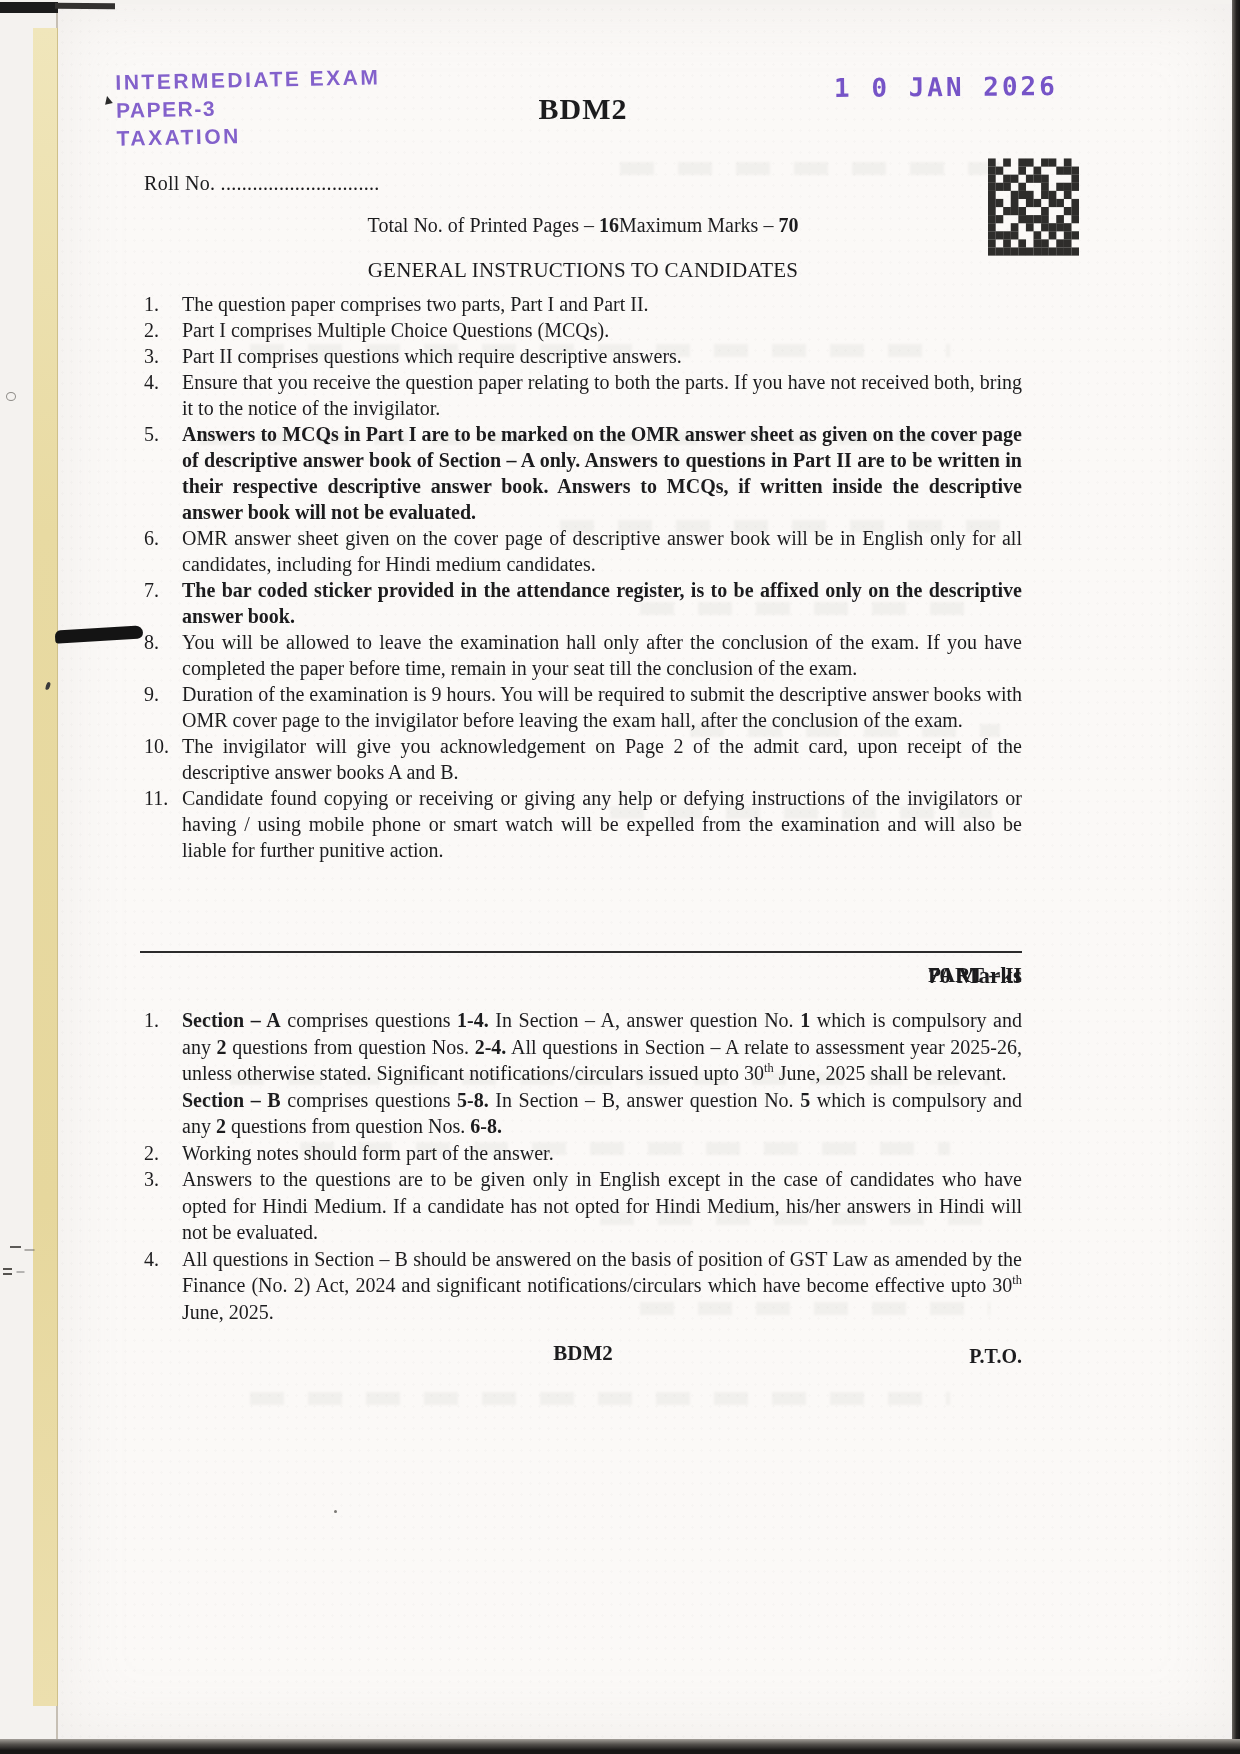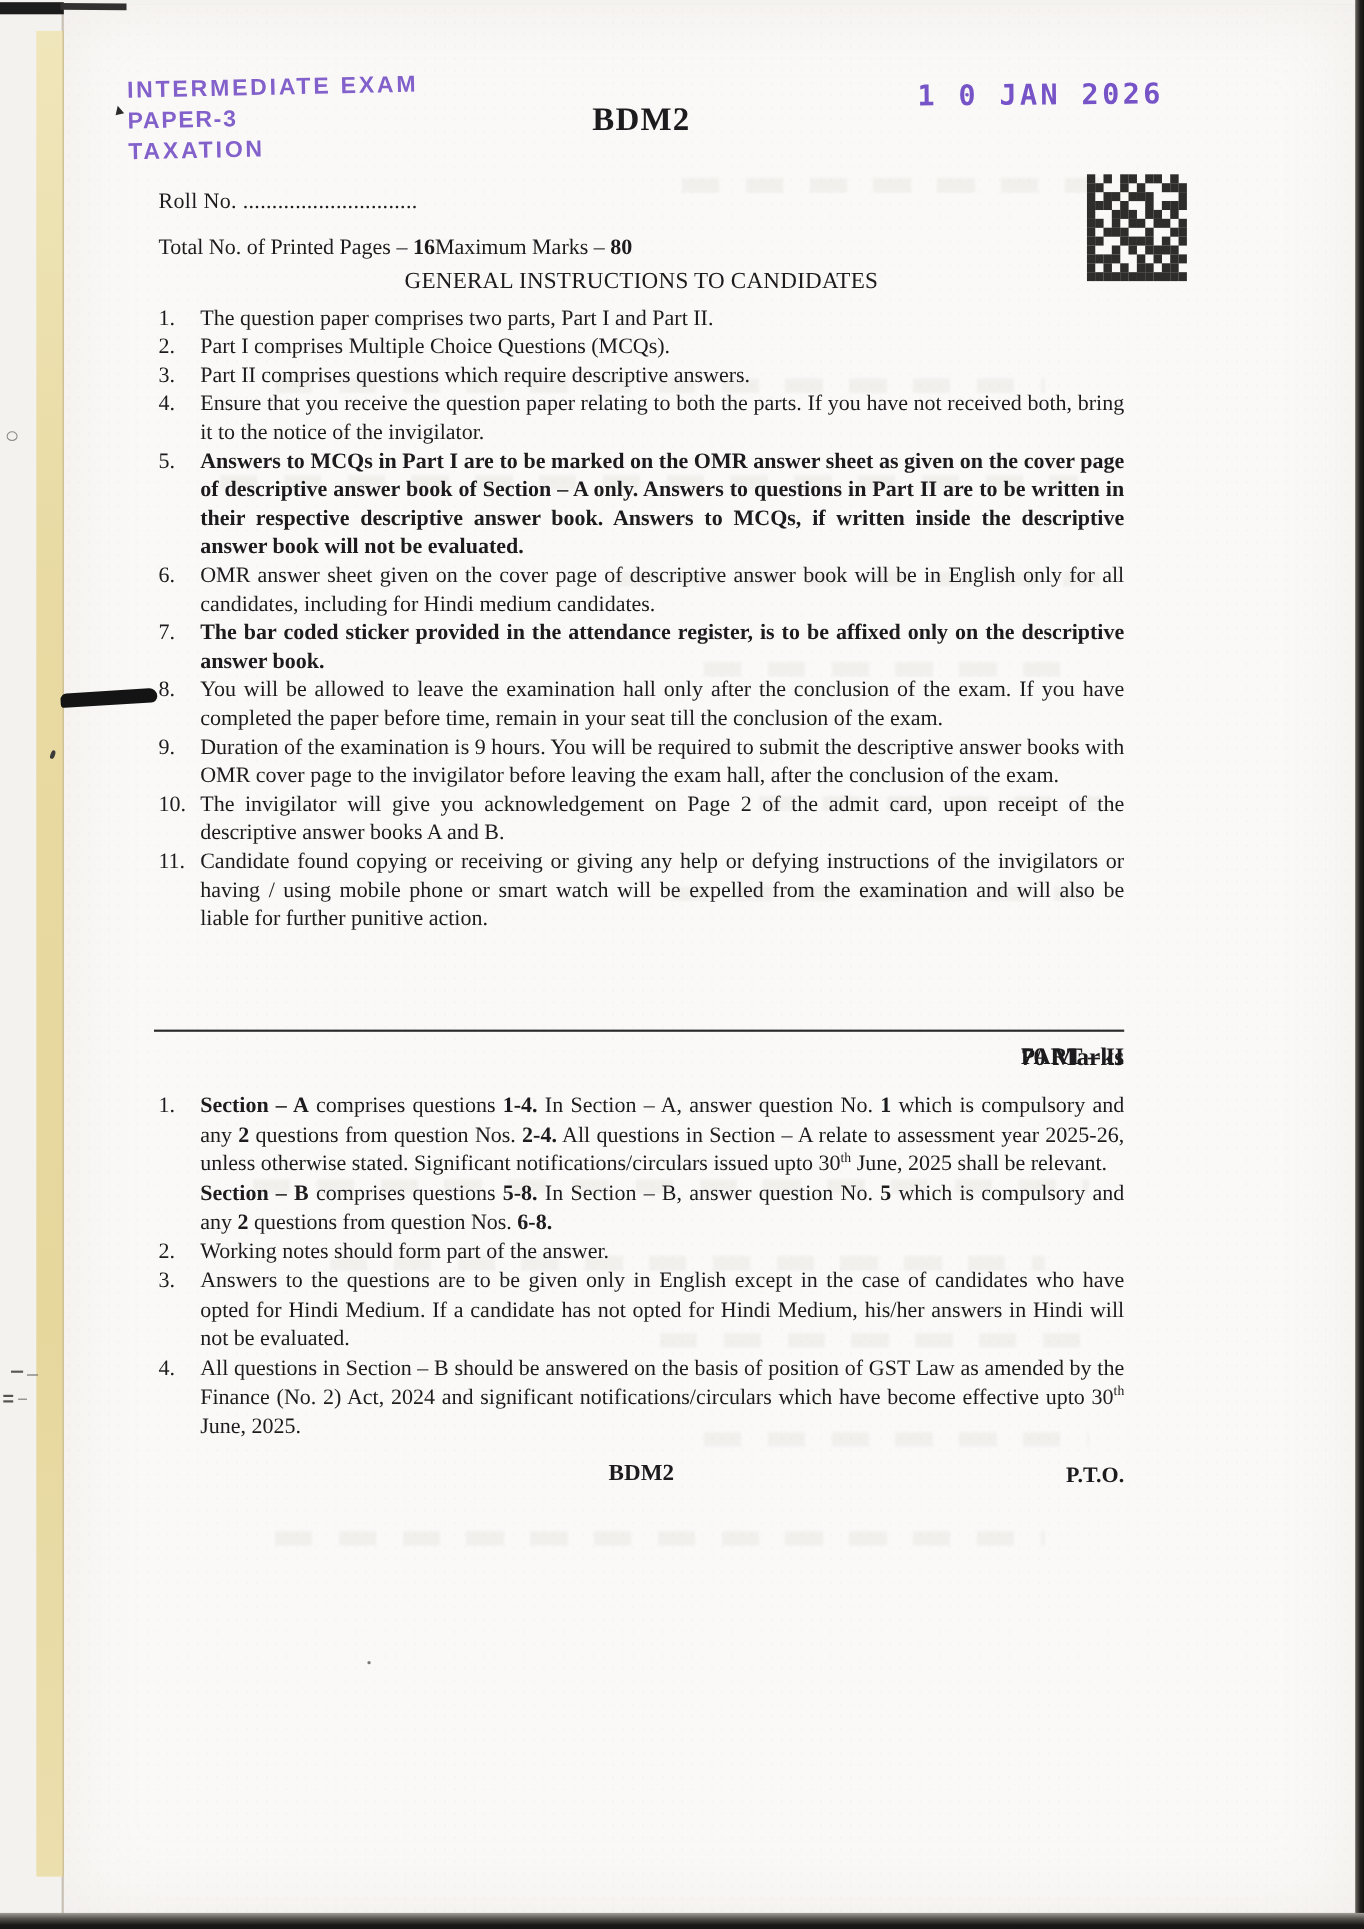--- a/index.html
+++ b/index.html
@@ -63,21 +63,21 @@
     position:absolute;left:144px;top:92px;width:878px;text-align:center;
     font-size:30px;font-weight:bold;letter-spacing:1px;
   }
   .barcode{position:absolute;left:988px;top:158px;width:91px;height:98px;}
   
   .content{position:absolute;left:144px;top:170px;width:878px;}
   .b{font-weight:bold;}
   sup{font-size:.62em;line-height:0;}
   .roll{font-size:20px;line-height:26px;margin-bottom:16px;letter-spacing:.3px;}
   .meta-line{font-size:20px;line-height:26px;margin-bottom:16px;}
-  .meta-row{display:flex;justify-content:flex-start;font-size:20px;line-height:26px;margin-bottom:4px;}
+  .meta-row{display:flex;justify-content:center;font-size:20px;line-height:26px;margin-bottom:19px;}
   .gi-heading{font-size:21px;font-weight:normal;text-align:center;line-height:27px;margin:0 0 7px 0;letter-spacing:.2px;}
   .item{display:flex;font-size:20px;line-height:26px;}
   .item .num{flex:none;width:38px;}
   .item .txt{flex:1;text-align:justify;}
   .rule{border:none;border-top:2.5px solid #2b2b2b;margin:88px 0 8px -4px;width:882px;}
   .part2-head{position:relative;text-align:right;font-size:21.5px;font-weight:bold;line-height:28px;margin-bottom:18px;}
   .part2-head .marks{position:absolute;right:0;top:1px;font-size:23px;font-weight:bold;}
   .p2 .item{line-height:26.5px;}
   .footer{position:relative;margin-top:16px;height:30px;font-size:21px;font-weight:bold;}
   .footer .fcode{position:absolute;left:0;width:100%;text-align:center;}
@@ -224,21 +224,21 @@
     </svg>
 </div>
 
 <div class="content">
 
   <div class="roll">Roll No. ..............................</div>
 
 
   <div class="meta-row">
     <span><span>Total No. of Printed Pages – </span><span class="b">16</span></span>
-    <span><span>Maximum Marks – </span><span class="b">80</span></span>
+    <span><span>Maximum Marks – </span><span class="b">70</span></span>
   </div>
 
   <h2 class="gi-heading">GENERAL INSTRUCTIONS TO CANDIDATES</h2>
 
   <div class="gi-list">
 
       <div class="item">
         <span class="num">1.</span>
         <span class="txt"><span>The question paper comprises two parts, Part I and Part II.</span></span>
       </div>

